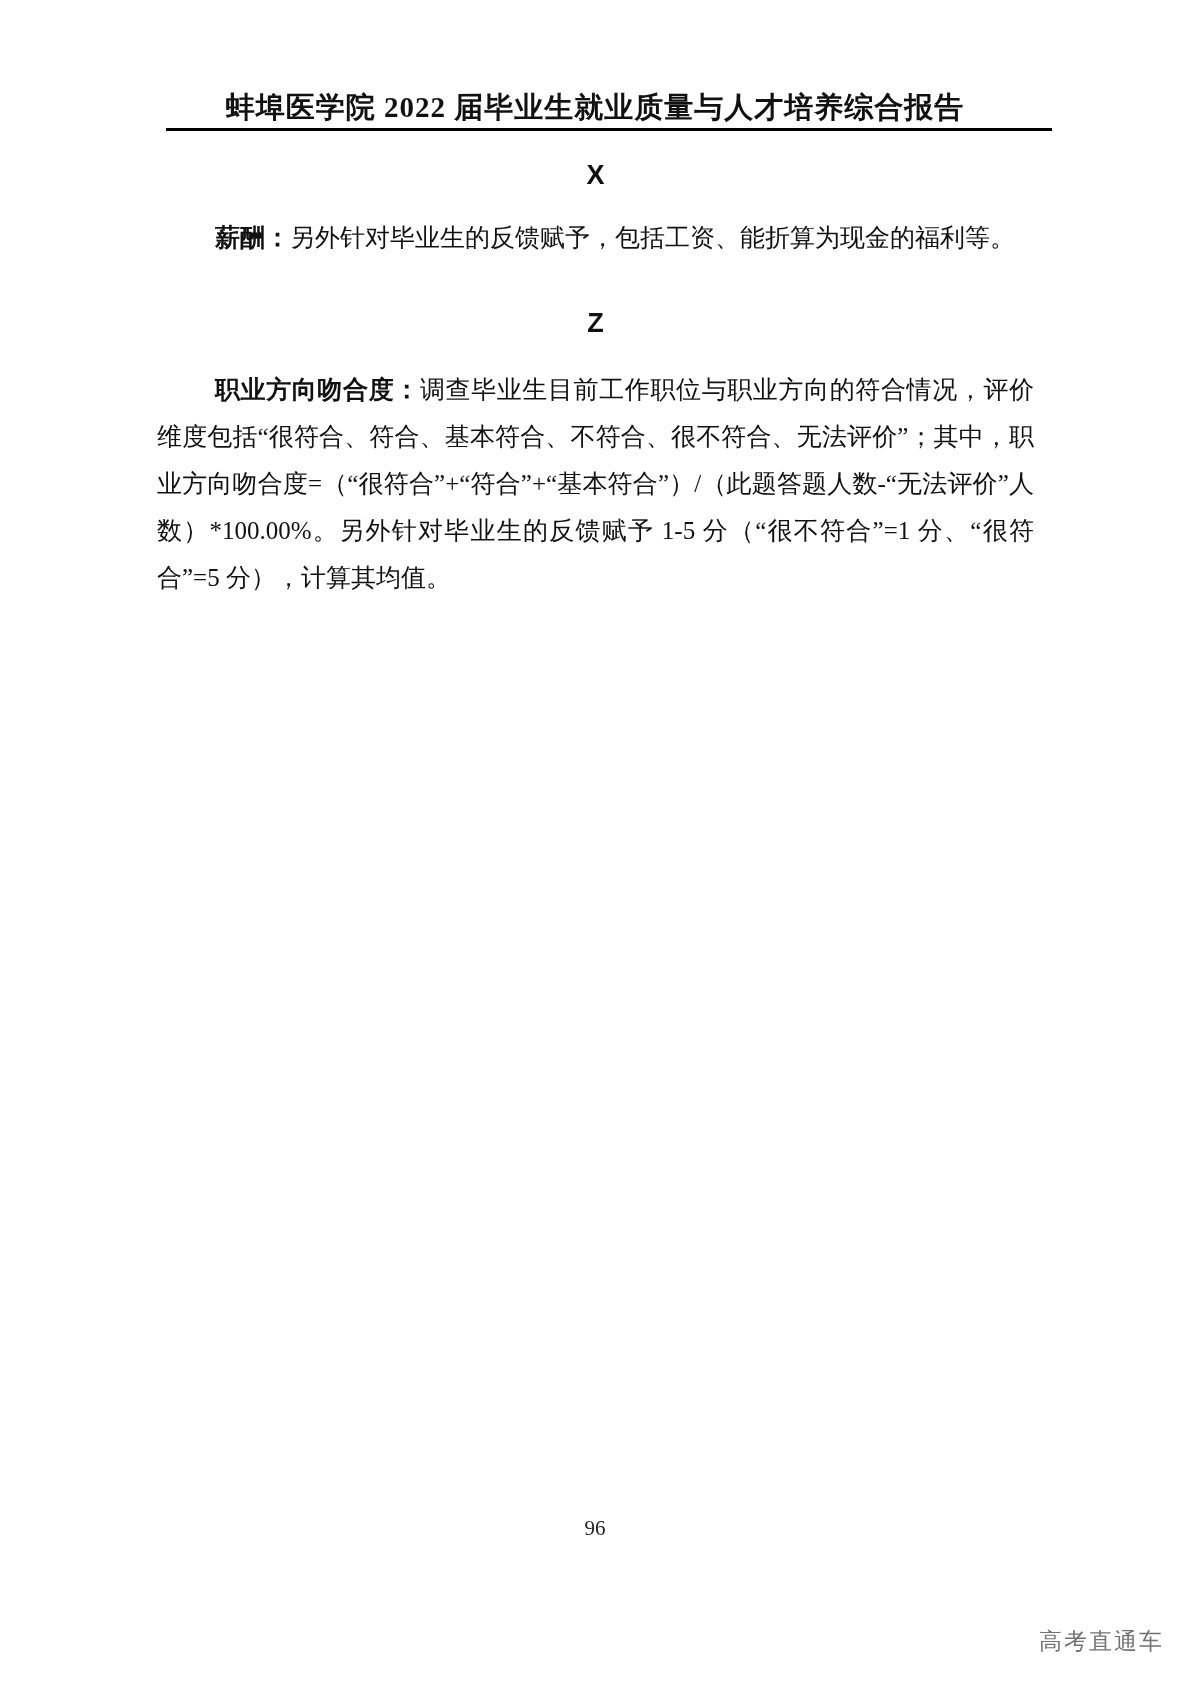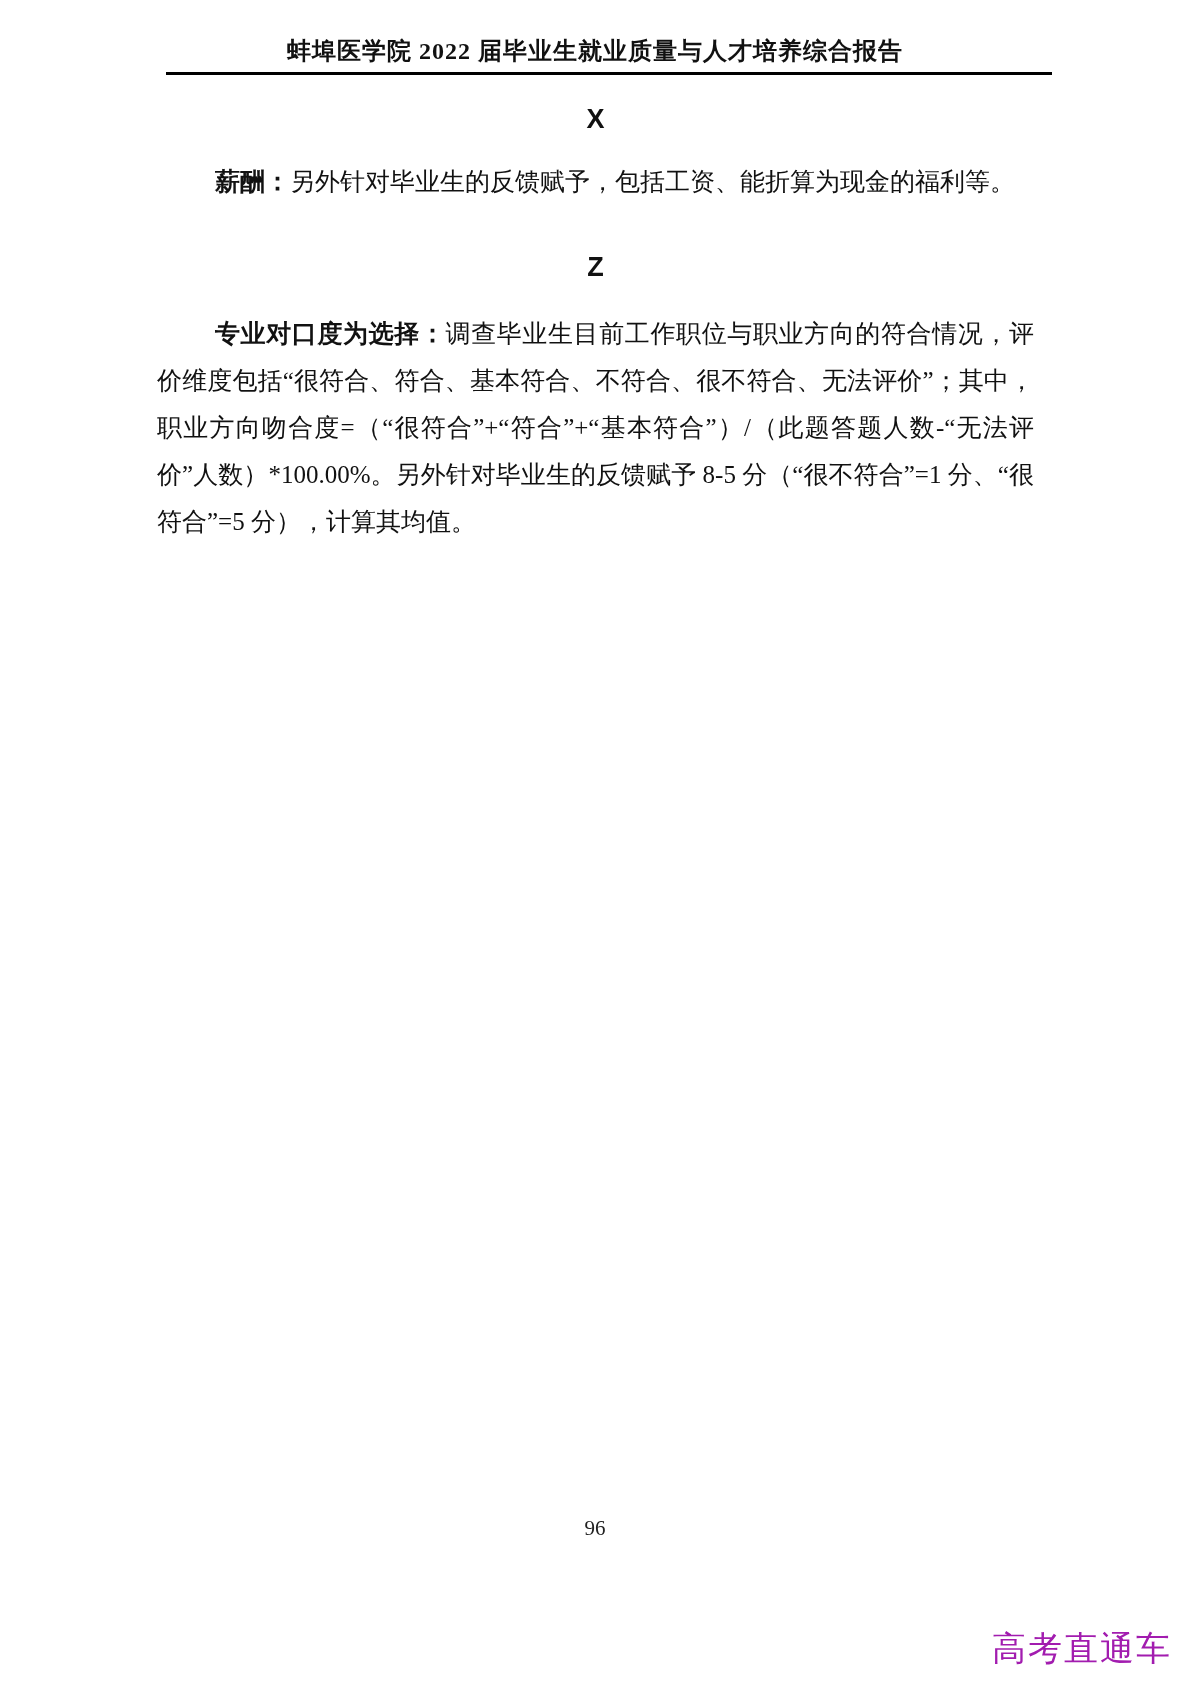--- a/index.html
+++ b/index.html
@@ -6,23 +6,23 @@
   .page {
     position: relative;
     width: 1190px;
     height: 1684px;
     background: #ffffff;
     color: #111111;
     font-family: "Liberation Serif", serif;
     overflow: hidden;
   }
   .header-title {
-    padding-top: 38px;
+    padding-top: 94px;
     text-align: center;
-    font-size: 24px;
+    font-size: 29px;
     font-weight: bold;
     letter-spacing: 1px;
     line-height: 26px;
   }
   .header-rule {
     height: 3px;
     background: #000000;
     width: 886px;
     margin: 8px 0 0 166px;
   }
@@ -55,24 +55,24 @@
     top: 1516px;
     left: 0;
     width: 100%;
     text-align: center;
     font-size: 21px;
     color: #222222;
   }
   .watermark {
     position: absolute;
     top: 1626px;
-    right: 18px;
-    font-size: 34px;
+    right: 26px;
+    font-size: 23px;
     letter-spacing: 2px;
-    color: #a21caf;
+    color: #737373;
     font-family: "Liberation Sans", sans-serif;
     text-shadow: 1px 1px 0 #ffffff;
   }
 </style>
 </head>
 <body>
 
 <div class="page">
 
   <header>
@@ -81,21 +81,21 @@
   </header>
 
   <main class="content">
 
     <h2 class="section-heading heading-x">X</h2>
 
     <p class="para para-1"><span class="term">薪酬：</span><span>另外针对毕业生的反馈赋予，包括工资、能折算为现金的福利等。</span></p>
 
     <h2 class="section-heading heading-z">Z</h2>
 
-    <p class="para para-2"><span class="term">专业对口度为选择：</span><span>调查毕业生目前工作职位与职业方向的符合情况，评价维度包括“很符合、符合、基本符合、不符合、很不符合、无法评价”；其中，职业方向吻合度=（“很符合”+“符合”+“基本符合”）/（此题答题人数-“无法评价”人数）*100.00%。另外针对毕业生的反馈赋予 8-5 分（“很不符合”=1 分、“很符合”=5 分），计算其均值。</span></p>
+    <p class="para para-2"><span class="term">职业方向吻合度：</span><span>调查毕业生目前工作职位与职业方向的符合情况，评价维度包括“很符合、符合、基本符合、不符合、很不符合、无法评价”；其中，职业方向吻合度=（“很符合”+“符合”+“基本符合”）/（此题答题人数-“无法评价”人数）*100.00%。另外针对毕业生的反馈赋予 1-5 分（“很不符合”=1 分、“很符合”=5 分），计算其均值。</span></p>
 
 
   </main>
 
   <div class="page-number">96</div>
 
   <div class="watermark">高考直通车</div>
 
 </div>
 

